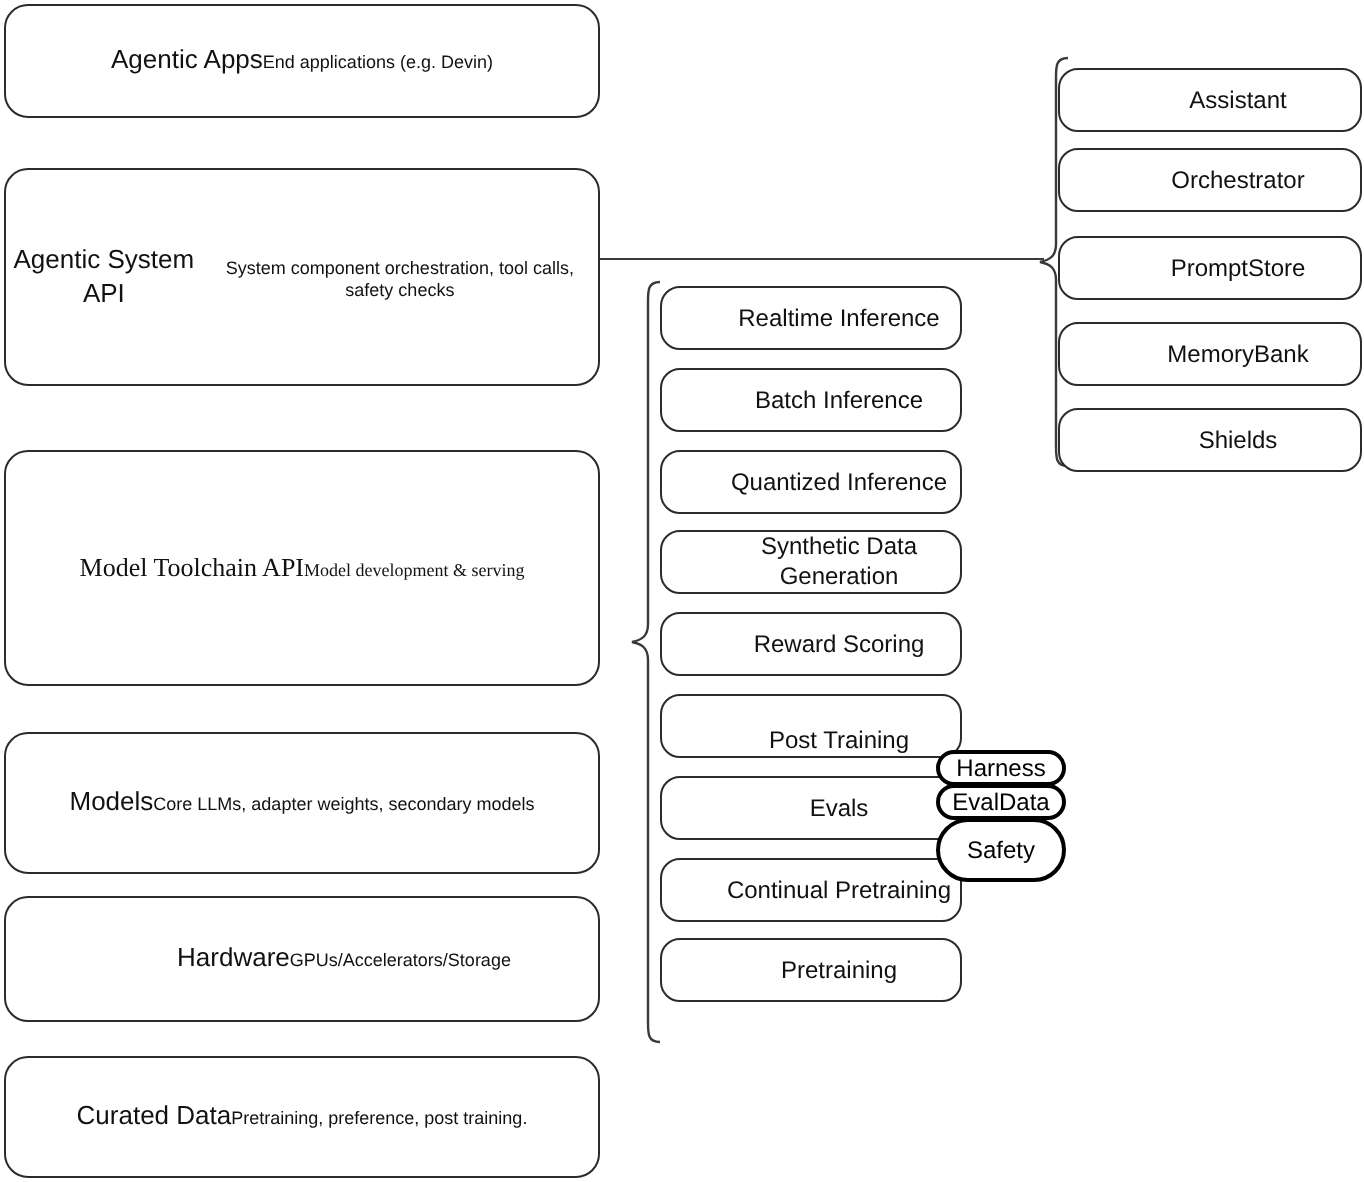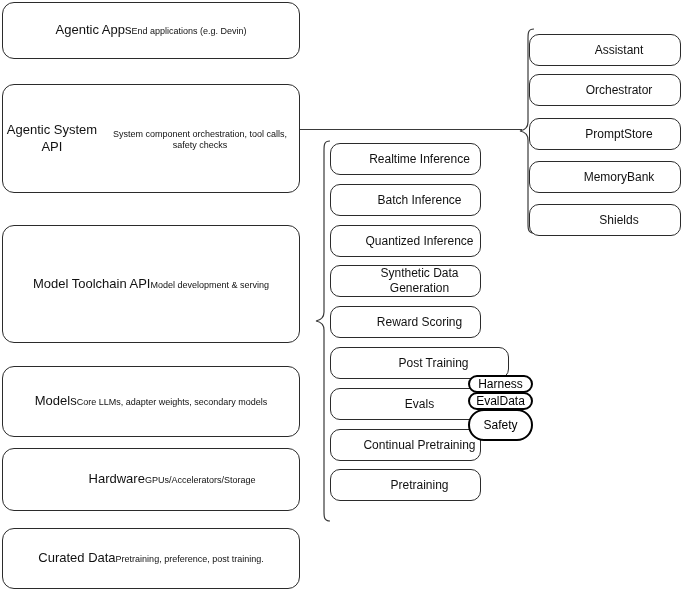--- a/index.html
+++ b/index.html
@@ -82,21 +82,21 @@
   <div class="node layer" style="left:2px; top:2px; width:298px; height:57px;">
     <div class="title">Agentic Apps</div>
     <div class="subtitle">End applications (e.g. Devin)</div>
   </div>
 
   <div class="node layer" style="left:2px; top:84px; width:298px; height:109px;">
     <div class="title">Agentic System API</div>
     <div class="subtitle">System component orchestration, tool calls, safety checks</div>
   </div>
 
-  <div class="node layer" style="left:2px; top:225px; width:298px; height:118px;">
+  <div class="node layer" style="left:2px; top:225px; width:298px; height:118px;font-family:Liberation Serif, serif;">
     <div class="title">Model Toolchain API</div>
     <div class="subtitle">Model development &amp; serving</div>
   </div>
 
   <div class="node layer" style="left:2px; top:366px; width:298px; height:71px;">
     <div class="title">Models</div>
     <div class="subtitle">Core LLMs, adapter weights, secondary models</div>
   </div>
 
   <div class="node layer" style="left:2px; top:448px; width:298px; height:63px;padding-left:42px;">
@@ -127,21 +127,21 @@
   </div>
   <div class="node pillbox" style="left:330px; top:225px; width:151px; height:32px;">
     <span>Quantized Inference</span>
   </div>
   <div class="node pillbox" style="left:330px; top:265px; width:151px; height:32px;">
     <span>Synthetic Data Generation</span>
   </div>
   <div class="node pillbox" style="left:330px; top:306px; width:151px; height:32px;">
     <span>Reward Scoring</span>
   </div>
-  <div class="node pillbox" style="left:330px; top:347px; width:179px; height:32px;">
+  <div class="node pillbox" style="left:330px; top:347px; width:151px; height:32px;align-items:flex-end;">
     <span>Post Training</span>
   </div>
   <div class="node pillbox" style="left:330px; top:388px; width:151px; height:32px;">
     <span>Evals</span>
   </div>
   <div class="node pillbox" style="left:330px; top:429px; width:151px; height:32px;">
     <span>Continual Pretraining</span>
   </div>
   <div class="node pillbox" style="left:330px; top:469px; width:151px; height:32px;">
     <span>Pretraining</span>

